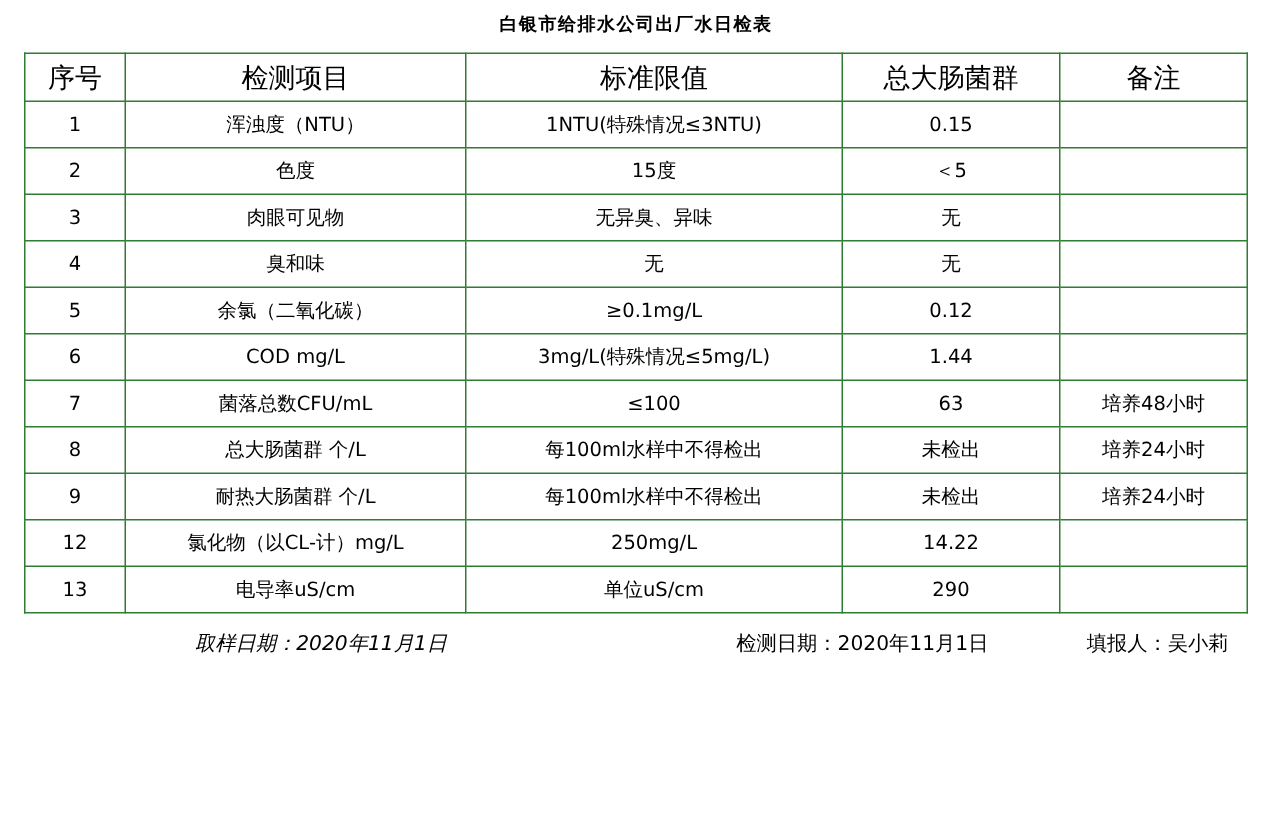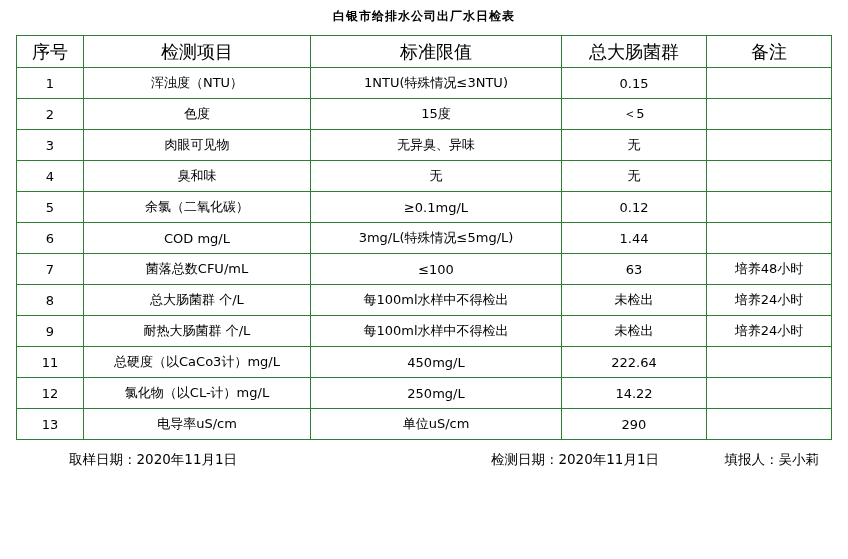--- a/index.html
+++ b/index.html
@@ -57,21 +57,21 @@
   .col-res   { width: 140px; }
   .col-note  { width: 120px; }
 
   .footer {
     margin: 0 auto;
     width: 790px;
     display: flex;
     padding-top: 11px;
     font-size: 13.5px;
   }
-  .footer .f-left   { width: 330px; text-align: left; padding-left: 40px; box-sizing: border-box;}
+  .footer .f-left   { width: 330px; text-align: center; padding-left: 40px; box-sizing: border-box; font-style: italic;}
   .footer .f-mid    { width: 300px; text-align: right; }
   .footer .f-right  { flex: 1; text-align: right; }
   .nowrap { white-space: nowrap; }
 </style>
 </head>
 <body>
 
 <div class="page">
 
   <div class="doc-title">白银市给排水公司出厂水日检表</div>
@@ -144,27 +144,20 @@
         <td>培养24小时</td>
       </tr>
       <tr>
         <td>9</td>
         <td>耐热大肠菌群  个/L</td>
         <td>每100ml水样中不得检出</td>
         <td>未检出</td>
         <td>培养24小时</td>
       </tr>
       <tr>
-        <td>11</td>
-        <td>总硬度（以CaCo3计）mg/L</td>
-        <td>450mg/L</td>
-        <td>222.64</td>
-        <td></td>
-      </tr>
-      <tr>
         <td>12</td>
         <td>氯化物（以CL-计）mg/L</td>
         <td>250mg/L</td>
         <td>14.22</td>
         <td></td>
       </tr>
       <tr>
         <td>13</td>
         <td>电导率uS/cm</td>
         <td>单位uS/cm</td>

